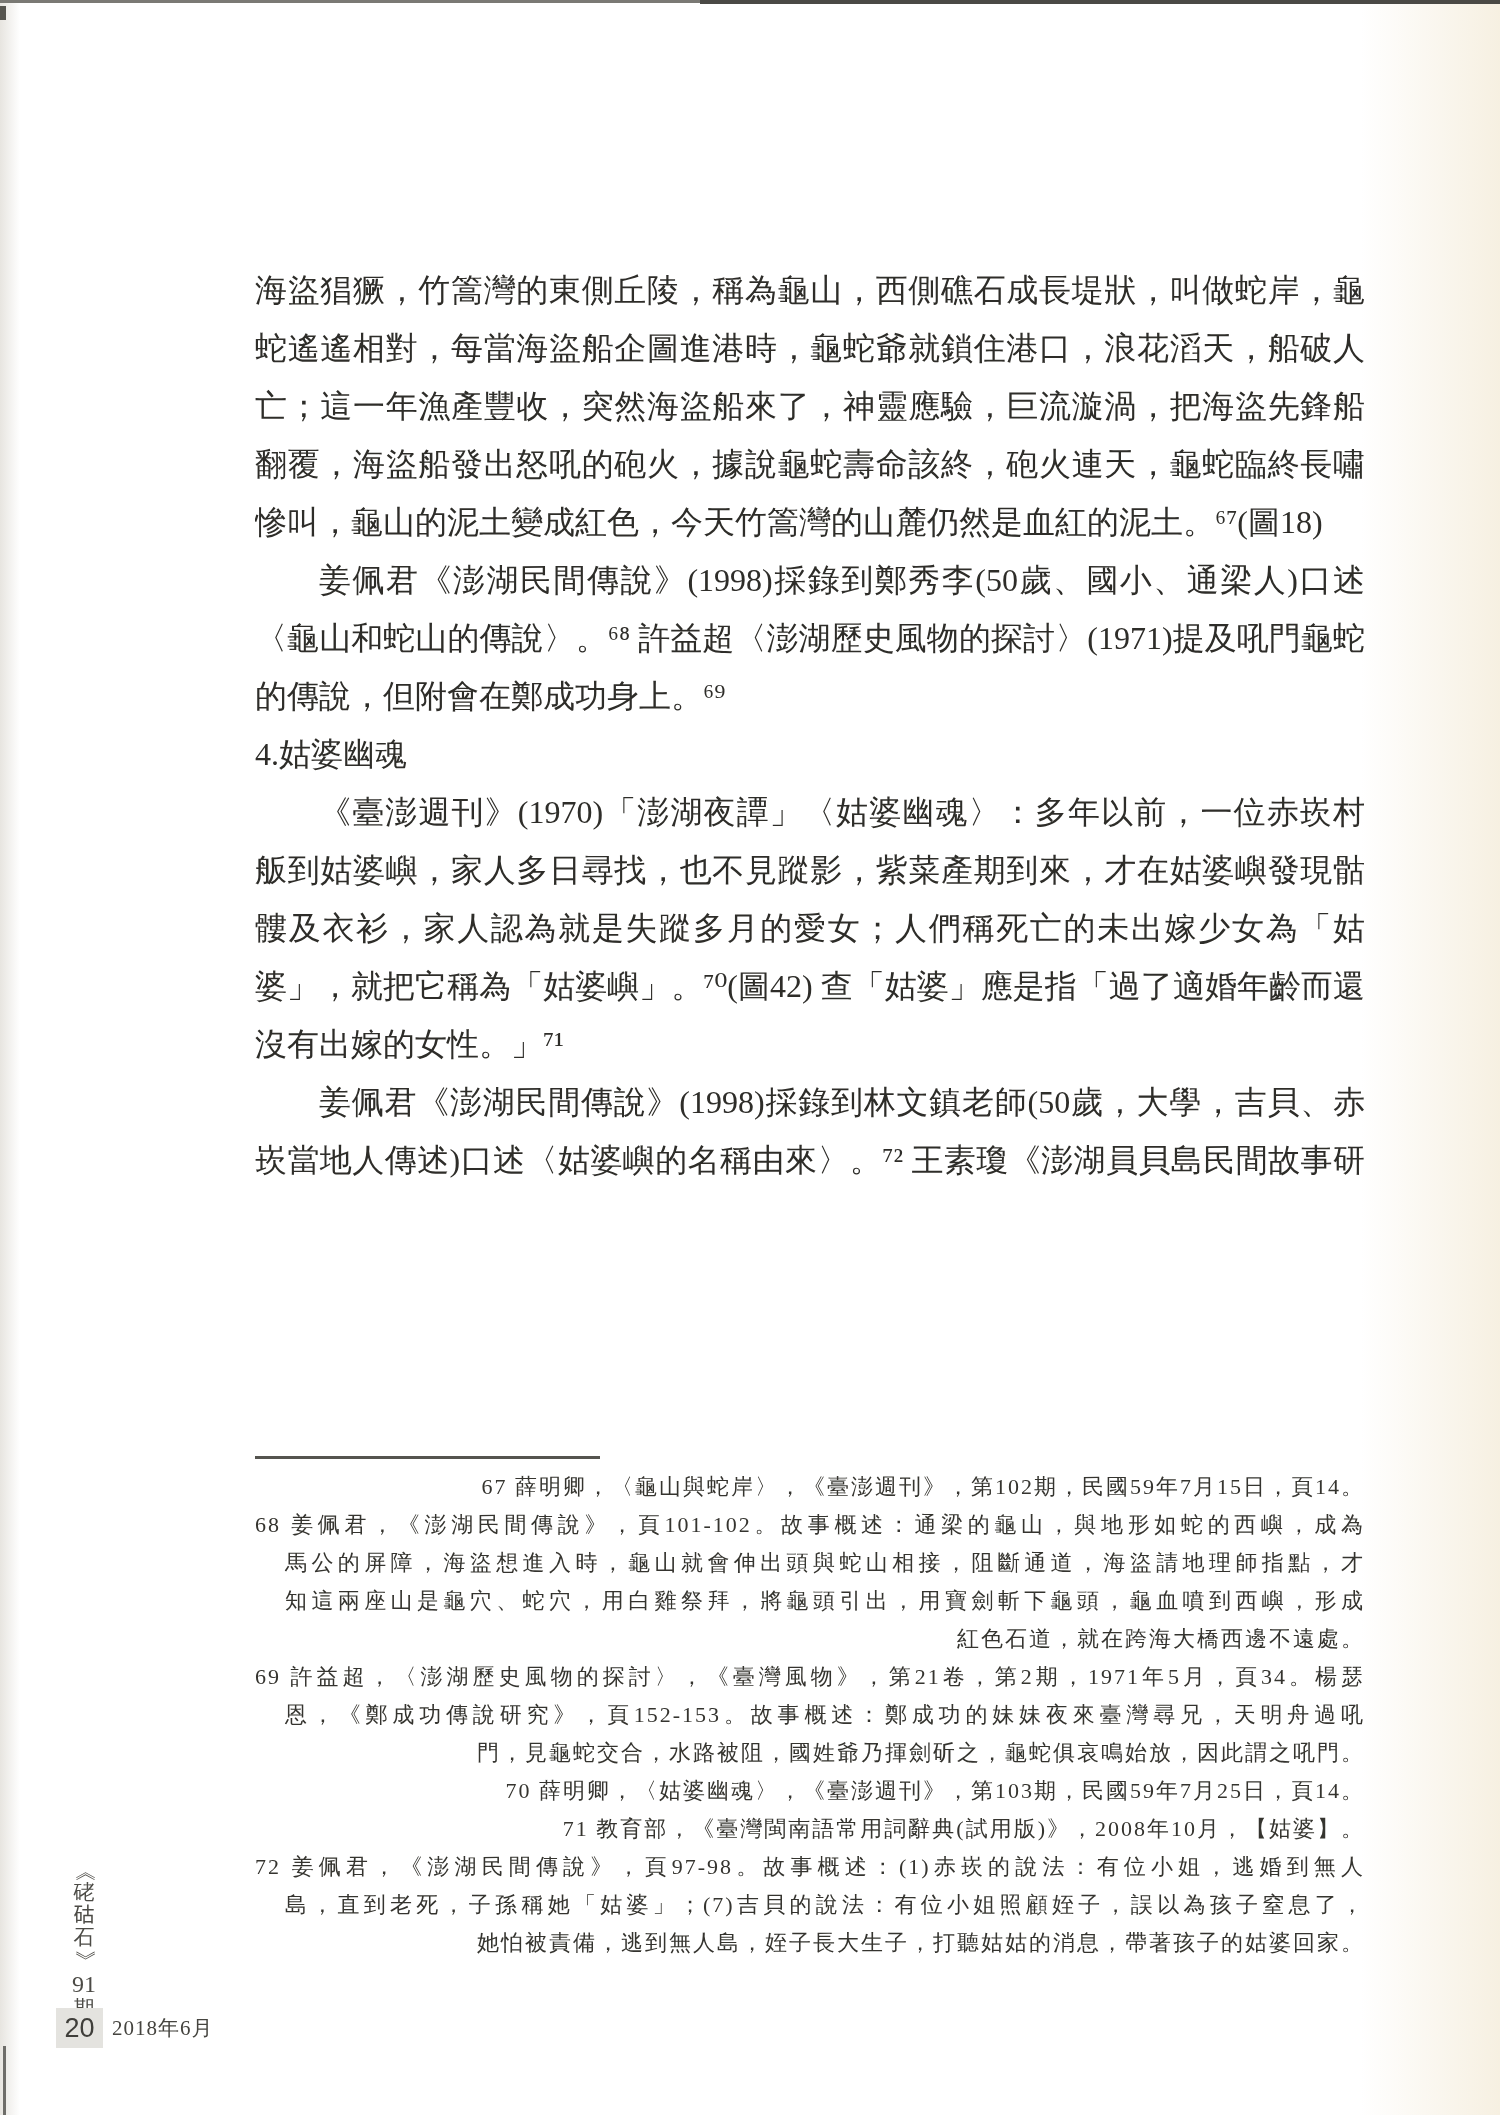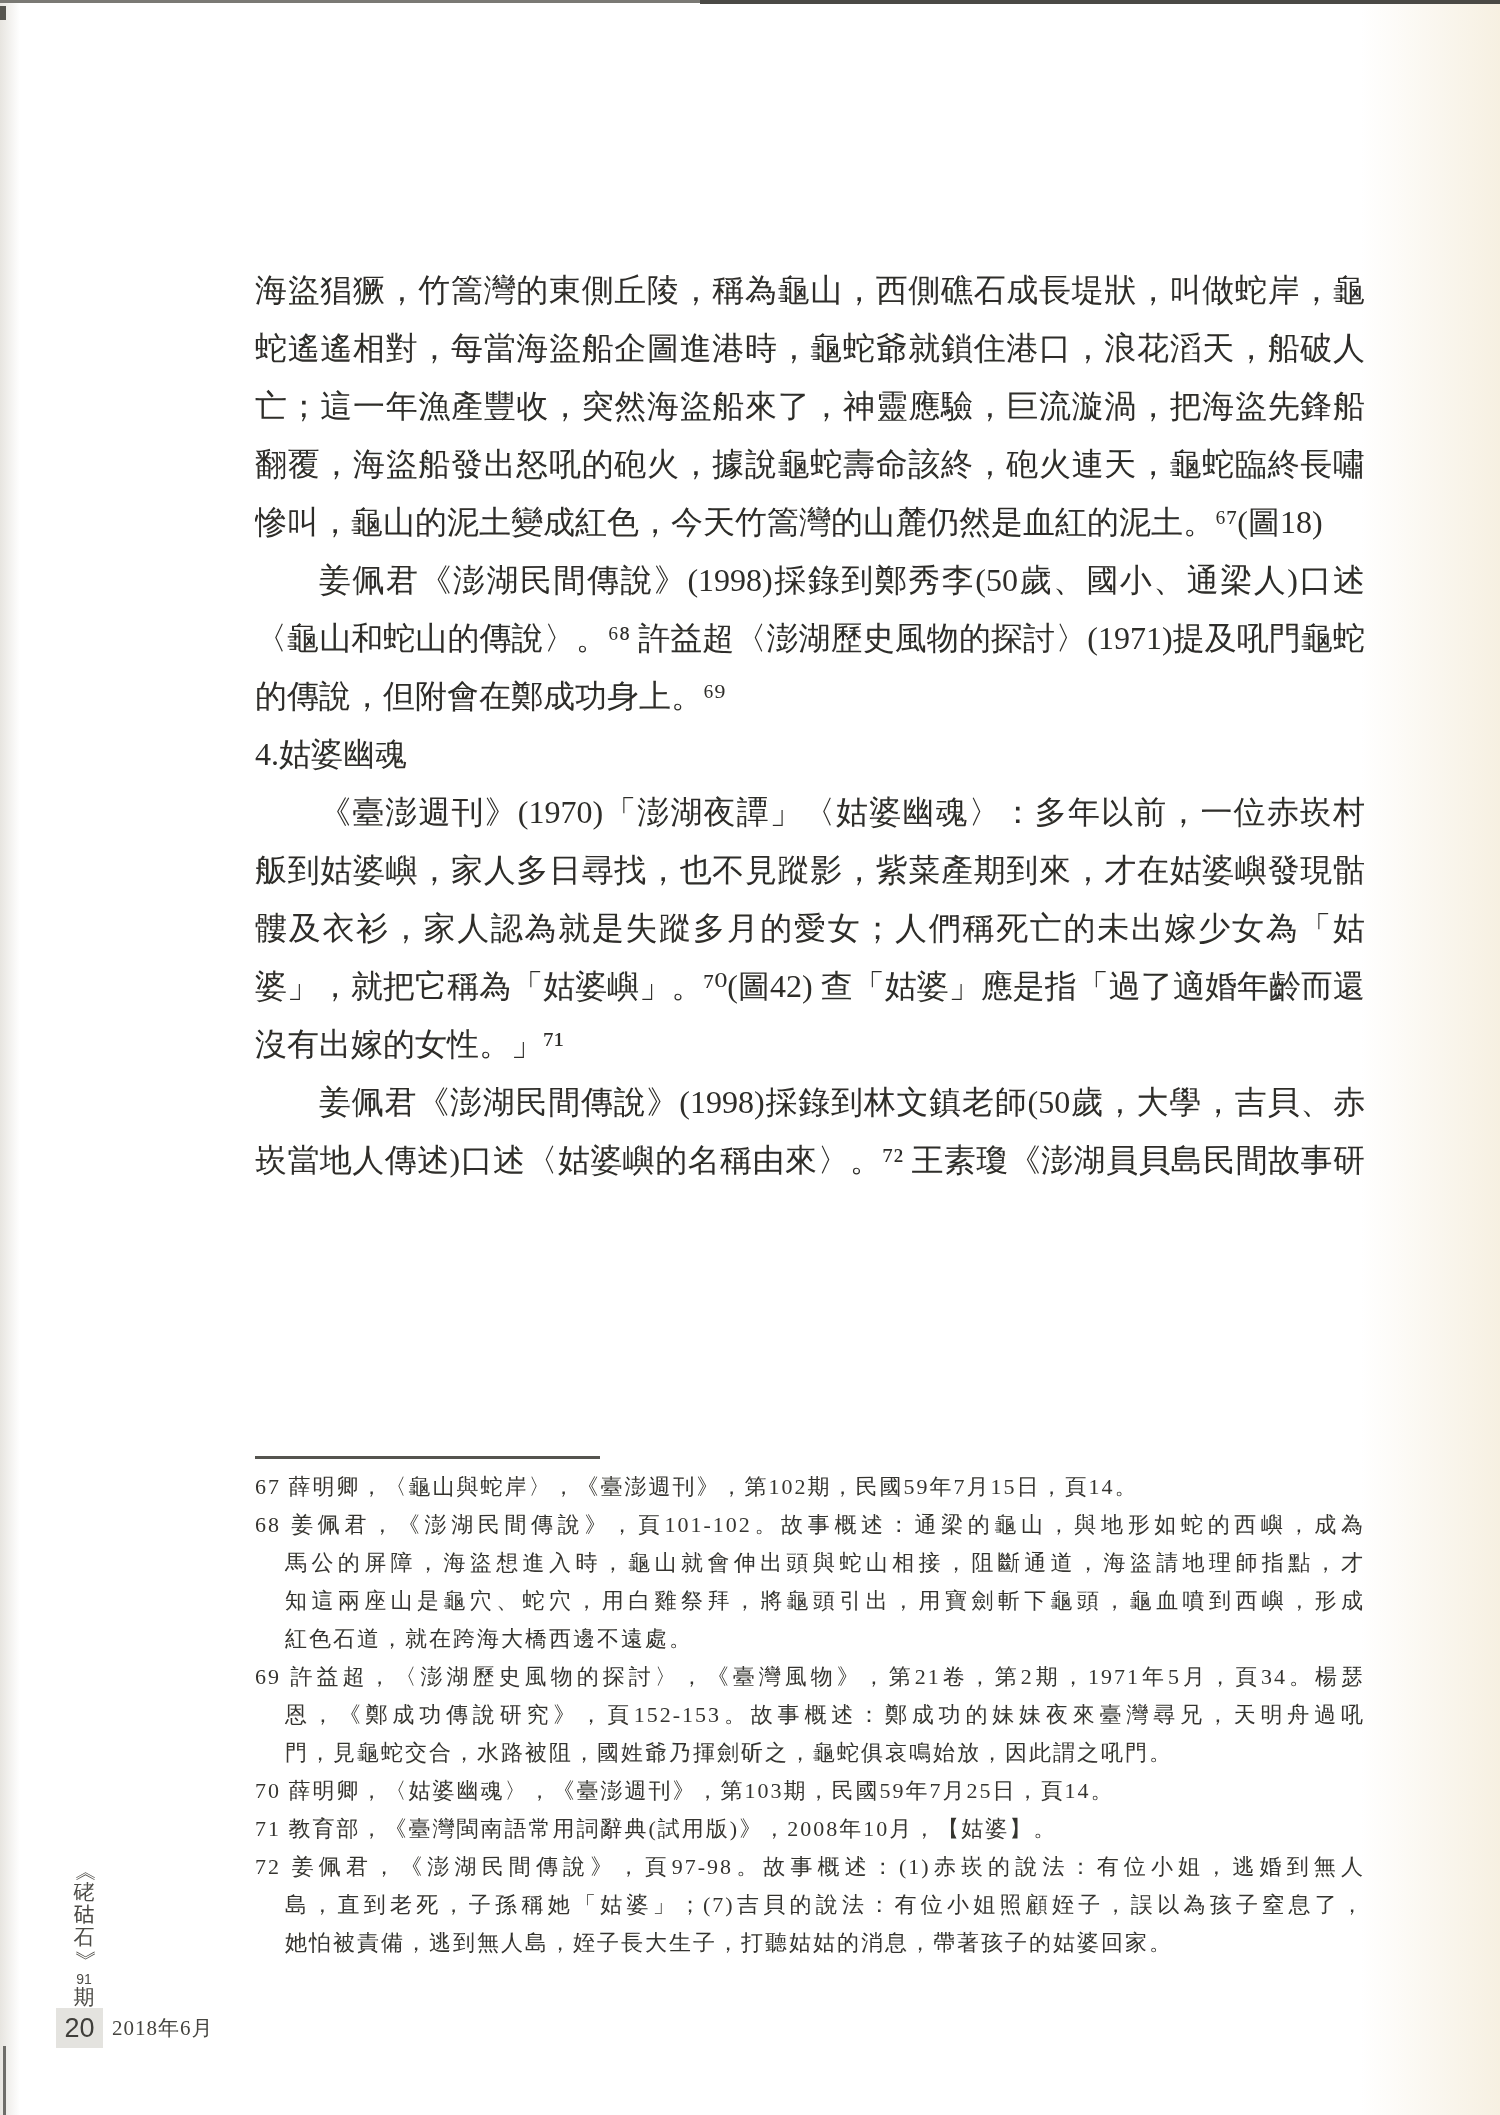--- a/index.html
+++ b/index.html
@@ -24,32 +24,32 @@
   
   .body-text{position:absolute;left:255px;top:261px;width:1110px;
     font-size:32px;color:#2e2d29;}
   .body-text .line{height:58px;line-height:58px;overflow:hidden;}
   .heading{height:58px;line-height:58px;}
 
   
   .footnote-rule{position:absolute;left:255px;top:1456px;width:345px;height:3px;background:#55544f;}
   .footnotes{position:absolute;left:255px;top:1468px;width:1110px;
     font-size:22px;color:#35342f;letter-spacing:2px;}
-  .footnotes .line{height:38px;line-height:38px;overflow:hidden;}
+  .footnotes .line{height:38px;line-height:38px;overflow:hidden;text-align:right;}
 
   .j{text-align:justify;text-align-last:justify;}
   .ind{text-indent:64px;}
   .hang{padding-left:30px;}
 
   
   .margin-title{position:absolute;left:64px;top:1860px;width:40px;
     display:flex;flex-direction:column;align-items:center;gap:1px;
     font-size:21px;line-height:1.02;color:#4c4b46;}
   .margin-title .rot{display:inline-block;transform:rotate(90deg);}
-  .margin-title .num{font-size:14px;font-family:Liberation Sans, sans-serif;letter-spacing:0;}
+  .margin-title .num{font-size:24px;font-family:Liberation Serif, serif;letter-spacing:0;}
 
   .pagenum-box{position:absolute;left:56px;top:2008px;width:47px;height:40px;
     background:#e4e3df;display:flex;align-items:center;justify-content:center;
     font-size:27px;color:#3f3e3a;font-family:"Liberation Sans",sans-serif;}
   .issue-date{position:absolute;left:112px;top:2008px;height:40px;line-height:40px;
     font-size:21px;color:#45443f;font-family:Liberation Serif, serif;letter-spacing:1px;}
 </style>
 </head>
 <body>
 

